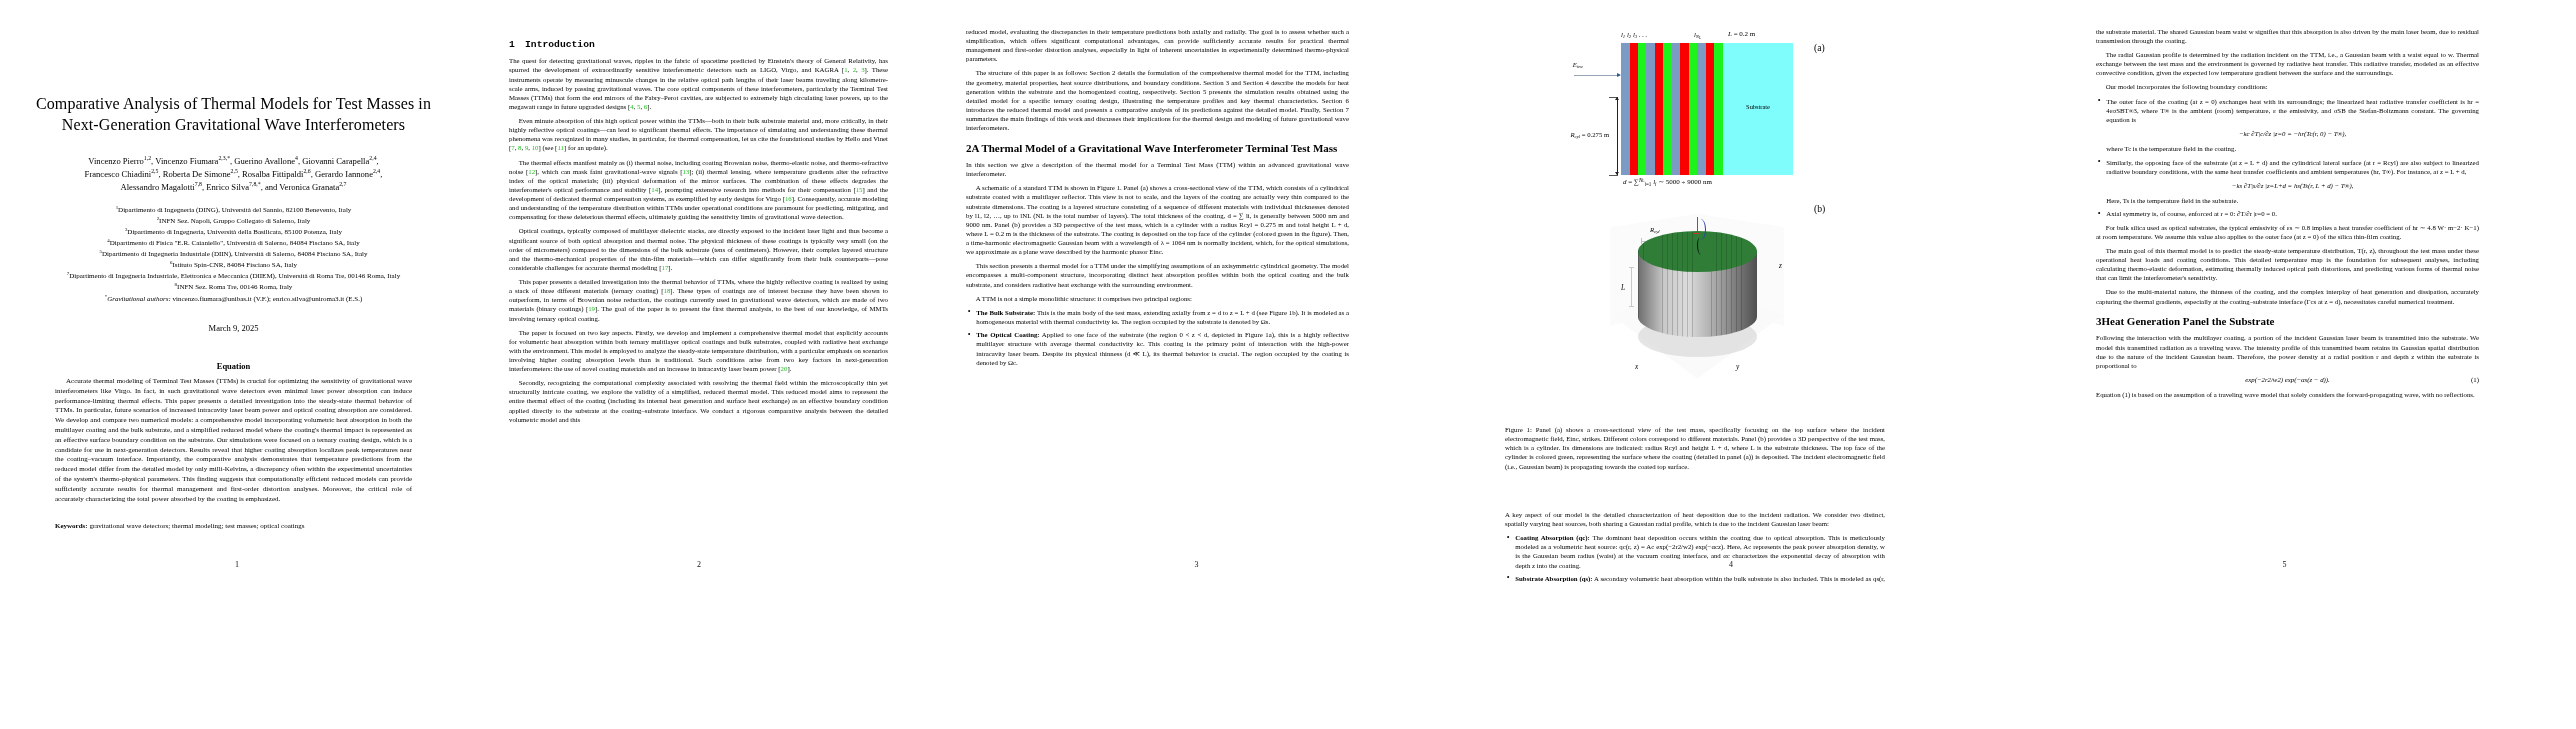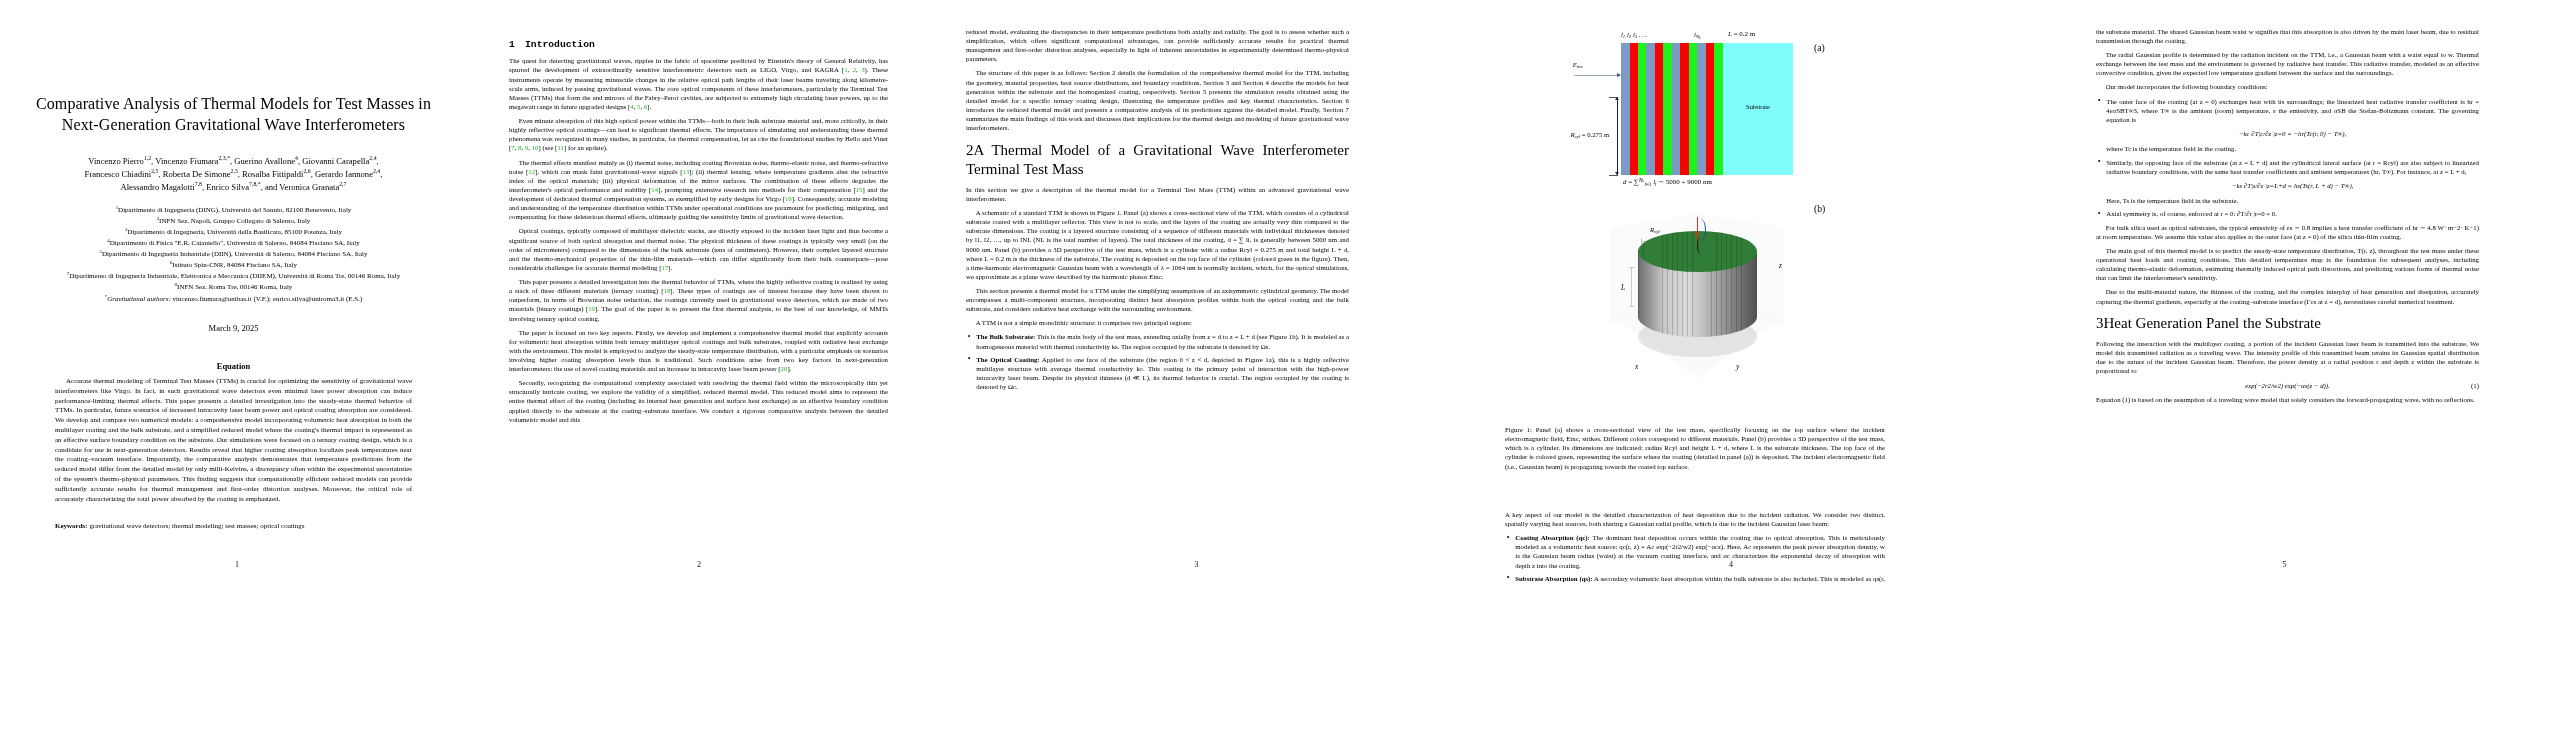--- a/index.html
+++ b/index.html
@@ -36,21 +36,21 @@
   .abs-body{margin:5.5px 22px 0 22px;font-size:7px;line-height:1.40;text-align:justify;text-indent:11px;}
   .keywords{margin:18px 22px 0 22px;font-size:7px;line-height:1.4;text-align:left;}
   .keywords b{font-weight:bold;}
 
   
   .body-col{position:absolute;font-size:6.8px;line-height:1.345;text-align:justify;color:#000;}
   .body-col p{margin:0 0 4.9px 0;text-indent:9.7px;}
   .body-col p.noind{text-indent:0;}
   .sec-h{font-size:9.7px;font-weight:bold;margin:9.7px 0 5.5px 0;text-indent:0;line-height:1.25;font-family:Liberation Mono, monospace;}
   .sec-h .num{display:inline-block;min-width:16px;}
-  .sec-h2{font-size:15px;font-weight:normal;margin:8.5px 0 4.9px 0;text-indent:0;line-height:1.3;}
+  .sec-h2{font-size:11px;font-weight:bold;margin:8.5px 0 4.9px 0;text-indent:0;line-height:1.3;}
   .cite{color:#1fbf1f;}
   .bul{margin:0 0 4.3px 0;padding-left:10.3px;text-indent:0;position:relative;}
   .bul:before{content:"\2022";position:absolute;left:1.8px;top:-0.6px;font-size:8px;}
   .eqn{text-align:center;margin:5.5px 0 5.5px 0;text-indent:0;font-style:italic;position:relative;}
   .eqn .tag{position:absolute;right:0;font-style:normal;}
   i.m{font-style:italic;}
   .sub{font-size:.72em;vertical-align:-.28em;}
   .sup{font-size:.72em;vertical-align:.42em;}
 
   #page2{left:474px;width:450px;}

